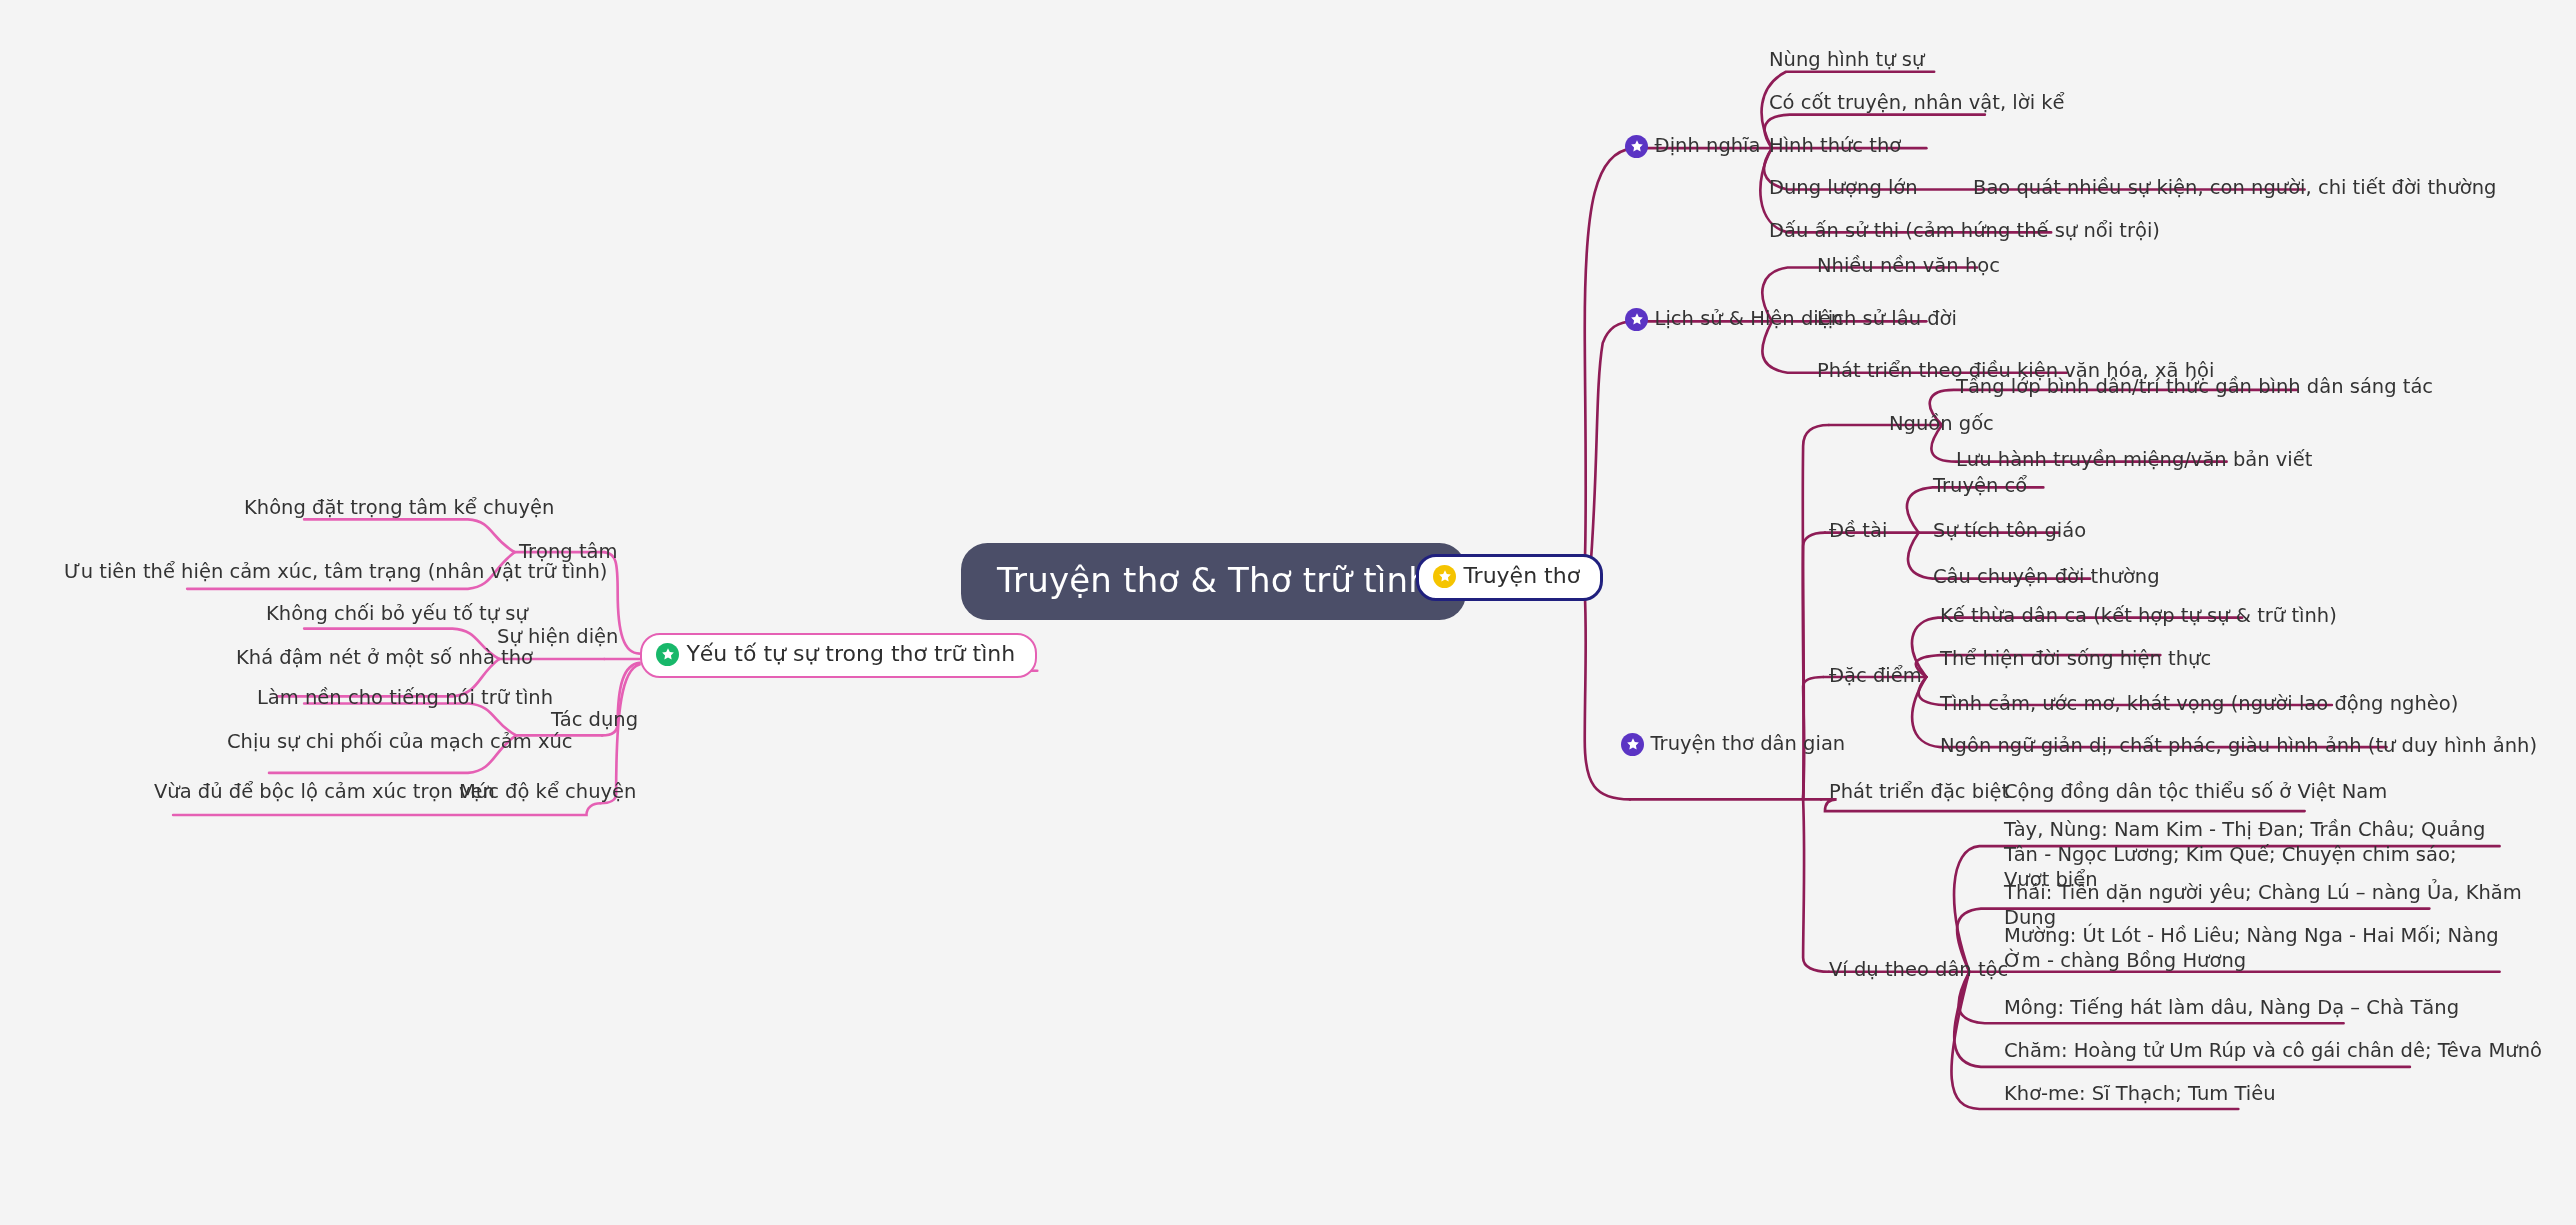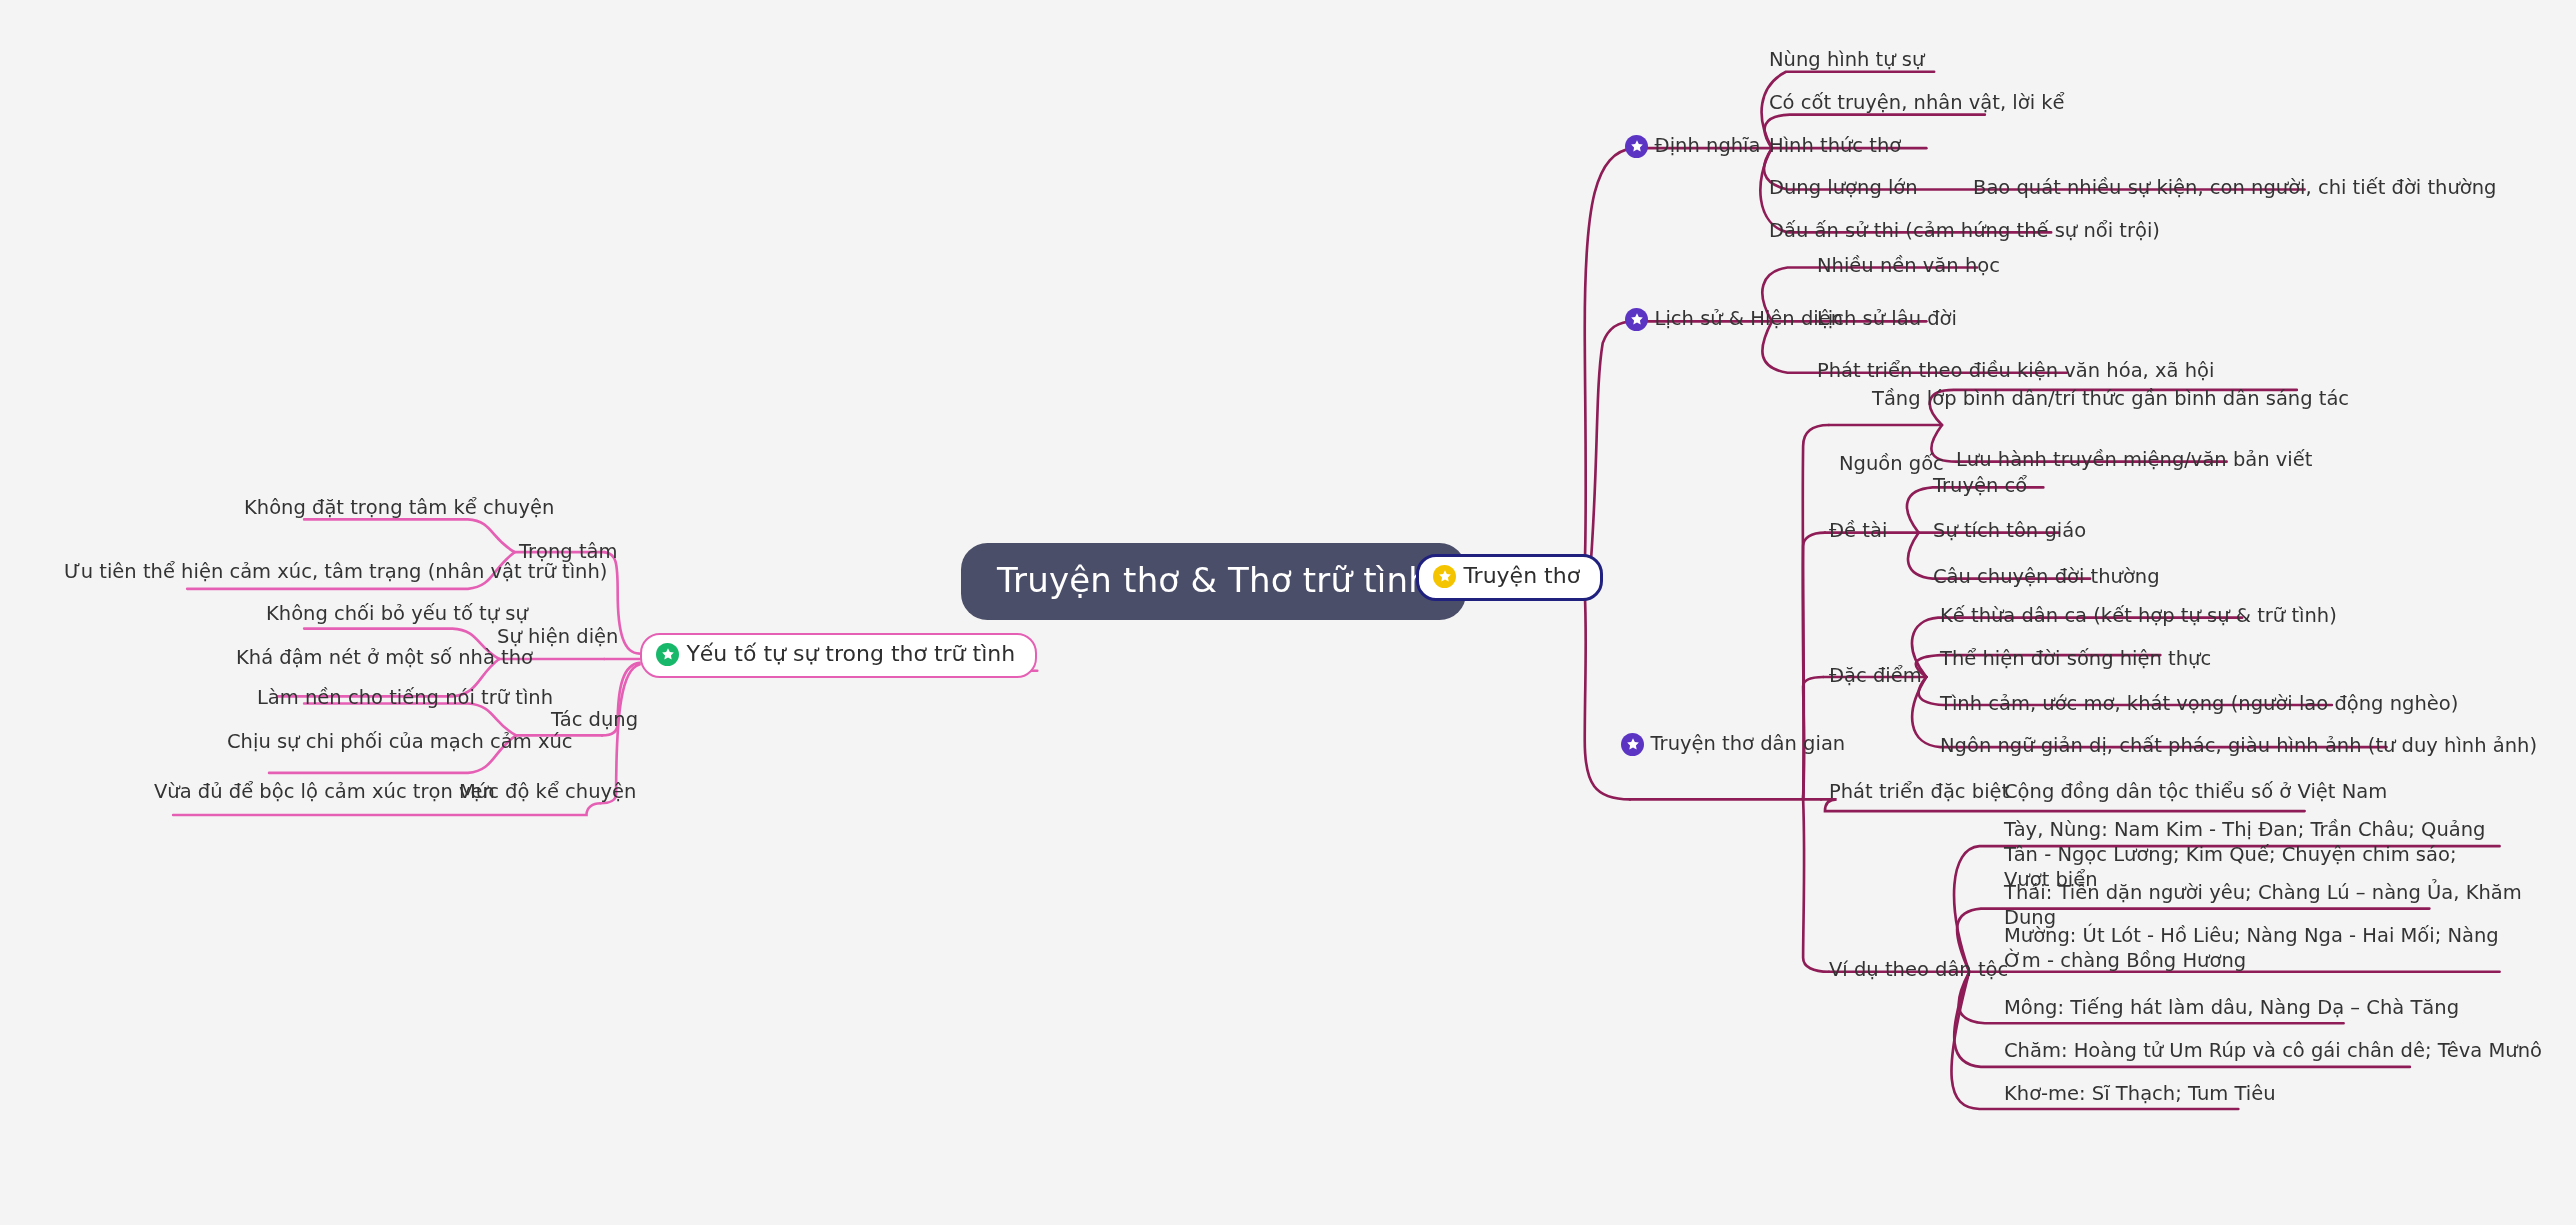--- a/index.html
+++ b/index.html
@@ -197,22 +197,22 @@
 
   <div class="node lbl-ico" style="left:1621px;top:732px;">
     <span class="iconstar purple">
       <svg viewBox="0 0 24 24">
           <polygon fill="#ffffff" points="12,2 15.1,8.6 22,9.5 17,14.4 18.3,21.5 12,18 5.7,21.5 7,14.4 2,9.5 8.9,8.6"></polygon>
         </svg>
     </span>
     <span class="topic">Truyện thơ dân gian</span>
   </div>
 
-  <div class="node topic" style="left:1839px;top:412px;margin-top:40px;">Nguồn gốc</div>
-  <div class="node topic" style="left:1872px;top:390px;transform:translateY(-15px);margin-top:12px;">Tầng lớp bình dân/trí thức gần bình dân sáng tác</div>
+  <div class="node topic" style="left:1889px;top:412px;">Nguồn gốc</div>
+  <div class="node topic" style="left:1956px;top:390px;transform:translateY(-15px);">Tầng lớp bình dân/trí thức gần bình dân sáng tác</div>
   <div class="node topic" style="left:1956px;top:448px;">Lưu hành truyền miệng/văn bản viết</div>
 
   <div class="node topic" style="left:1829px;top:519px;">Đề tài</div>
   <div class="node topic" style="left:1933px;top:474px;">Truyện cổ</div>
   <div class="node topic" style="left:1933px;top:519px;">Sự tích tôn giáo</div>
   <div class="node topic" style="left:1933px;top:565px;">Câu chuyện đời thường</div>
 
   <div class="node topic" style="left:1829px;top:664px;">Đặc điểm</div>
   <div class="node topic" style="left:1940px;top:604px;">Kế thừa dân ca (kết hợp tự sự &amp; trữ tình)</div>
   <div class="node topic" style="left:1940px;top:647px;">Thể hiện đời sống hiện thực</div>

